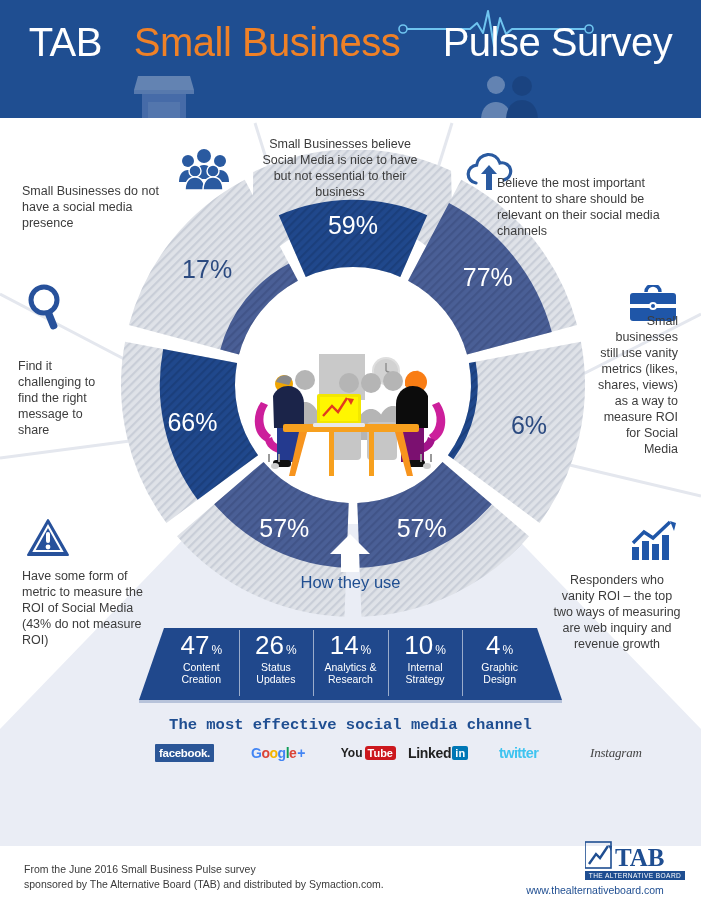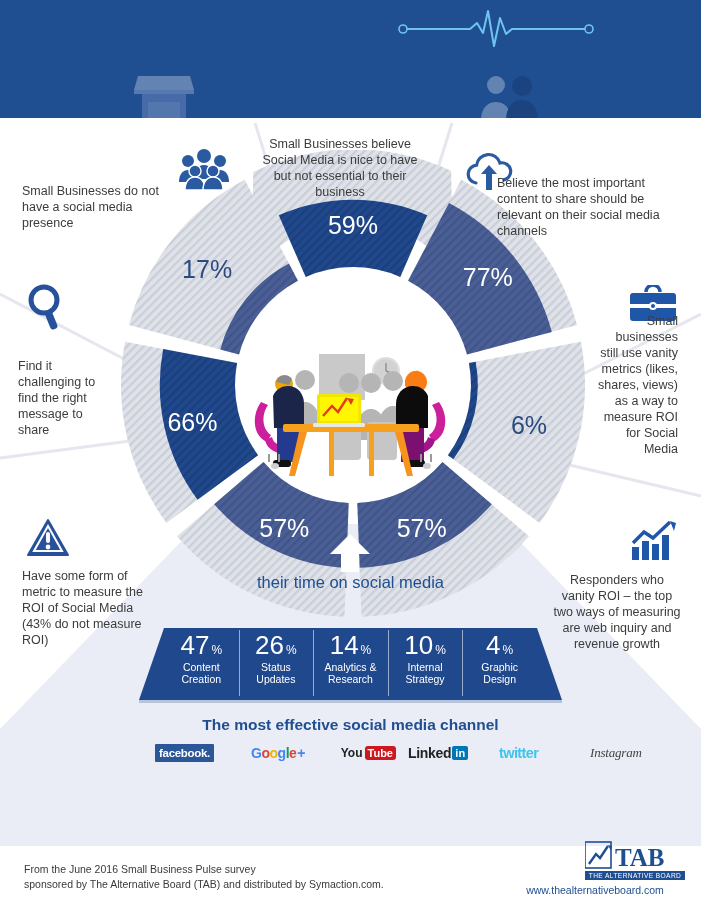--- a/index.html
+++ b/index.html
@@ -79,21 +79,21 @@
     content:""; position:absolute; left:0; top:2px; bottom:4px; width:1px;
     background:rgba(255,255,255,.55);
   }
   .stat .num{ font-size:26px; line-height:1; display:flex; align-items:flex-end; }
   .stat .num .pc{ font-size:12px; margin-left:2px; margin-bottom:2px; }
   .stat .lab{ font-size:10.5px; line-height:1.18; text-align:center; margin-top:3px; }
 
   
   .ch-title{
     position:absolute; left:0; top:716px; width:701px; text-align:center;
-    color:#1f4e91; font-size:15.5px; font-weight:bold; z-index:4;
+    color:#1f4e91; font-size:15.5px; font-weight:bold; z-index:4;font-family:Liberation Mono, monospace;
   }
   .channels{
     position:absolute; left:128px; top:744px; width:448px; height:72px;
     display:flex; z-index:4;
   }
   .ch-col{ flex:1; display:flex; gap:5px; }
   .ch-col.left{ padding-right:12px; }
   .ch-row{ display:flex; align-items:center; height:18px; }
   .ch-logo{ width:86px; height:18px; position:relative; flex:0 0 86px; }
   .ch-bar{
@@ -162,20 +162,27 @@
     <circle cx="44" cy="12" r="10" fill="#0f2d5c"></circle>
     <path d="M28 46 c0-13 7-20 16-20 s16 7 16 20 Z" fill="#0f2d5c"></path>
   </svg>
 
   <svg class="pulse" width="196" height="40" viewBox="0 0 196 40">
     <circle cx="5" cy="21" r="4" fill="none" stroke="#6fc4ef" stroke-width="1.6"></circle>
     <circle cx="191" cy="21" r="4" fill="none" stroke="#6fc4ef" stroke-width="1.6"></circle>
     <polyline points="9,21 72,21 79,15 85,25 90,3 96,38 102,10 108,26 114,21 187,21" fill="none" stroke="#6fc4ef" stroke-width="2" stroke-linejoin="round"></polyline>
   </svg>
 
+  <div class="hdr-title">
+    <span class="hdr-tab">TAB</span>
+    &nbsp;
+    <span class="hdr-sb">Small Business</span>
+    &nbsp;&nbsp;
+    <span class="hdr-ps">Pulse Survey</span>
+  </div>
 </div>
 
 <svg class="panel" viewBox="0 0 701 322">
 
   <path d="M198 0 H503 L701 205 V322 H0 V205 Z" fill="#eaedf5"></path>
 
   <path d="M0 192 L198 0 H503 L701 192 V198 L503 8 H198 L0 198 Z" fill="#ffffff" opacity=".0"></path>
 
   <path d="M164 104 H537 L562 176 H139 Z" fill="#20488c"></path>
 
@@ -364,21 +371,21 @@
   </g>
   <polyline points="3,24 14,13 23,19 40,3" fill="none" stroke="#1f56a8" stroke-width="3.4"></polyline>
   <path d="M40 2 l6 2 l-2 8 Z" fill="#1f56a8"></path>
 </svg>
 <div class="callout c-br">Responders who vanity ROI – the top two ways of measuring are web inquiry and revenue growth</div>
 
 <svg style="position:absolute;left:330px;top:534px;" width="40" height="38" viewBox="0 0 40 38">
   <path d="M20 0 L40 20 H29 V38 H11 V20 H0 Z" fill="#ffffff"></path>
 </svg>
 <div class="howtxt">
-  <div>their time on social media</div>
+  <div>How they use</div>
 </div>
 
 <div class="stats" id="stats">
     <div class="stat">
       <div class="num">47<span class="pc">%</span></div>
       <div class="lab">Content<br>Creation</div>
     </div>
     <div class="stat">
       <div class="num">26<span class="pc">%</span></div>
       <div class="lab">Status<br>Updates</div>

